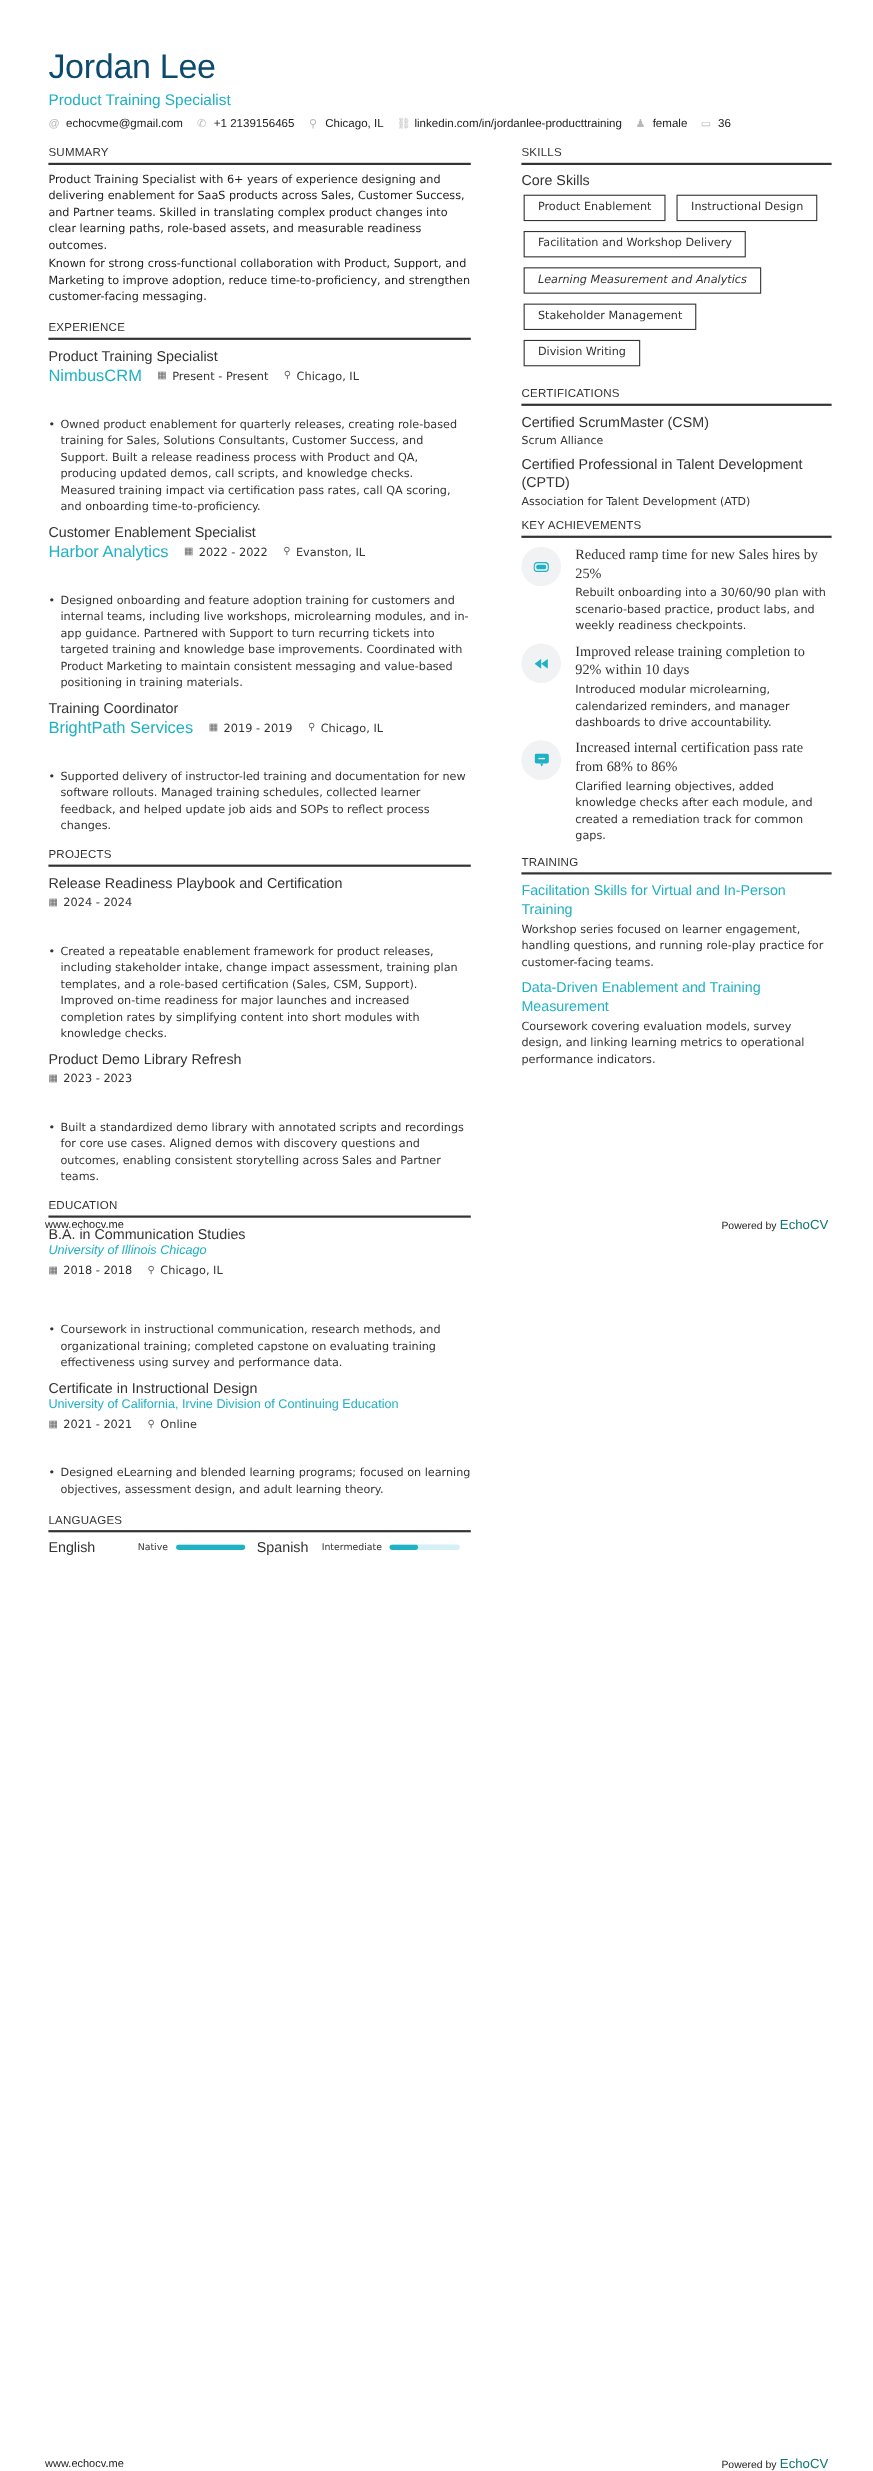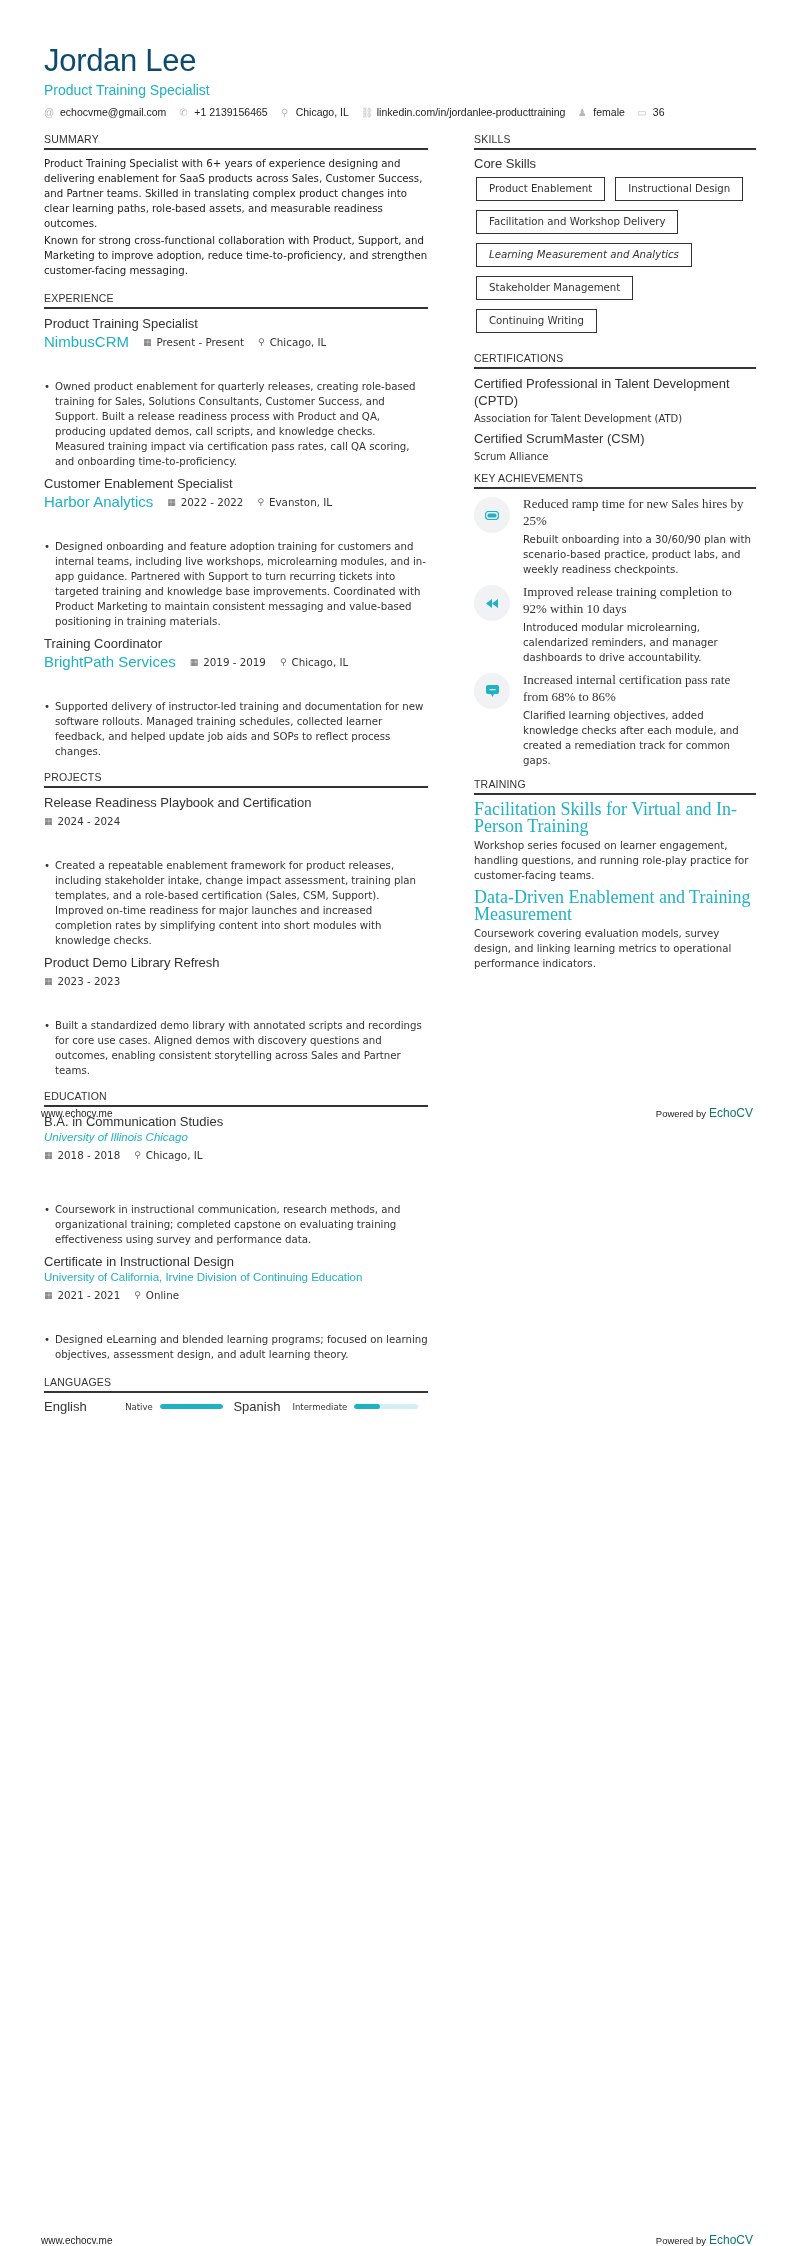--- a/index.html
+++ b/index.html
@@ -40,21 +40,21 @@
 
   .cert-name { font-family: "Liberation Sans", sans-serif; font-size: 13px; color: #333; line-height: 17px; }
   .cert-org { font-size: 10px; color: #333; margin: 4px 0 6px; }
 
   .ach { display: flex; margin-bottom: 6px; }
   .ach-icon { width: 36px; height: 36px; border-radius: 50%; background: #f1f2f4; flex: none; display: flex; align-items: center; justify-content: center; margin-right: 13px; margin-top: 2px; }
   .ach-body { flex: 1; }
   .ach-title { font-family: Liberation Serif, serif; font-size: 13px; color: #333; line-height: 17px; }
   .ach-desc { font-size: 10.2px; color: #333; line-height: 15px; margin-top: 3px; }
 
-  .train-title { font-family: Liberation Serif, serif; font-size: 18px; color: #1fb1c4; line-height: 17px; }
+  .train-title { font-family: Liberation Sans, sans-serif; font-size: 13px; color: #1fb1c4; line-height: 17px; }
   .train-desc { font-size: 10.2px; color: #333; line-height: 15px; margin: 3px 0 6px; }
 
   .footer { position: absolute; left: 41px; width: 712px; display: flex; justify-content: space-between; align-items: center; font-family: "Liberation Sans", sans-serif; }
   .footer .site { font-size: 10px; color: #222; }
   .footer .powered { font-size: 9.5px; color: #222; }
   .footer .brand { font-size: 12px; color: #0f766e; margin-left: 3px; }
 
   .lang-row { display: flex; align-items: center; }
   .lang-name { font-family: "Liberation Sans", sans-serif; font-size: 13px; color: #333; width: 84px; }
   .lang-level { font-size: 8.5px; color: #333; margin-right: 7px; }
@@ -215,33 +215,33 @@
 
     <section style="margin-bottom:10px;">
       <div class="sec-title">SKILLS</div>
       <div class="skill-group">Core Skills</div>
       <div class="tags">
         <span class="tag">Product Enablement</span>
         <span class="tag">Instructional Design</span>
         <span class="tag">Facilitation and Workshop Delivery</span>
         <span class="tag" style="margin-right:60px;font-style:italic;">Learning Measurement and Analytics</span>
         <span class="tag" style="margin-right:100px;">Stakeholder Management</span>
-        <span class="tag">Continuing Writing</span>
+        <span class="tag">Division Writing</span>
       </div>
     </section>
 
     <section style="margin-bottom:10px;">
       <div class="sec-title">CERTIFICATIONS</div>
       <div>
+        <div class="cert-name">Certified ScrumMaster (CSM)</div>
+        <div class="cert-org">Scrum Alliance</div>
+      </div>
+      <div>
         <div class="cert-name">Certified Professional in Talent Development (CPTD)</div>
         <div class="cert-org">Association for Talent Development (ATD)</div>
-      </div>
-      <div>
-        <div class="cert-name">Certified ScrumMaster (CSM)</div>
-        <div class="cert-org">Scrum Alliance</div>
       </div>
     </section>
 
     <section style="margin-bottom:10px;">
       <div class="sec-title">KEY ACHIEVEMENTS</div>
       <div class="ach">
         <div class="ach-icon">
           <svg width="14" height="9" viewBox="0 0 14 9">
               <rect x="0.5" y="0.5" width="13" height="8" rx="3" fill="none" stroke="#1fb1c4" stroke-width="1.2"></rect>
               <rect x="2.5" y="2.5" width="9" height="4" rx="1.5" fill="#1fb1c4"></rect>

